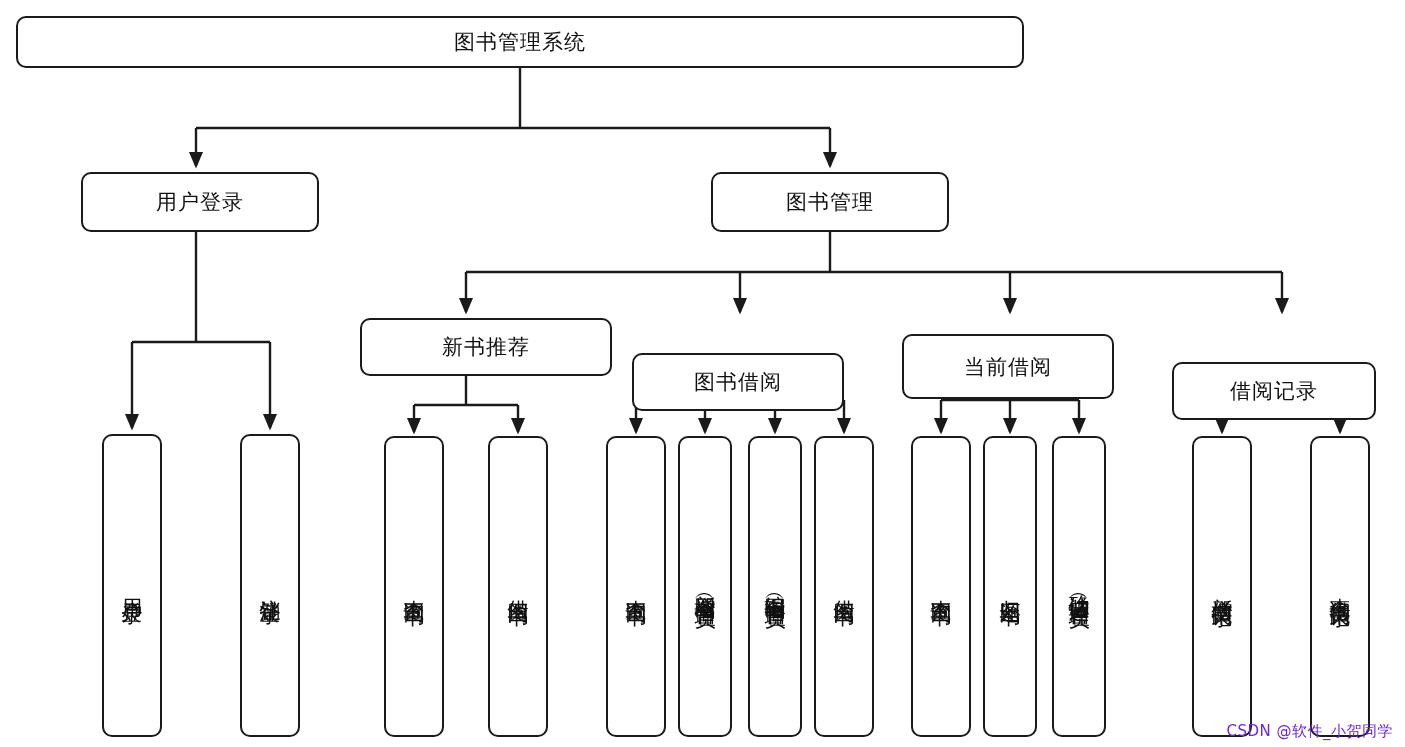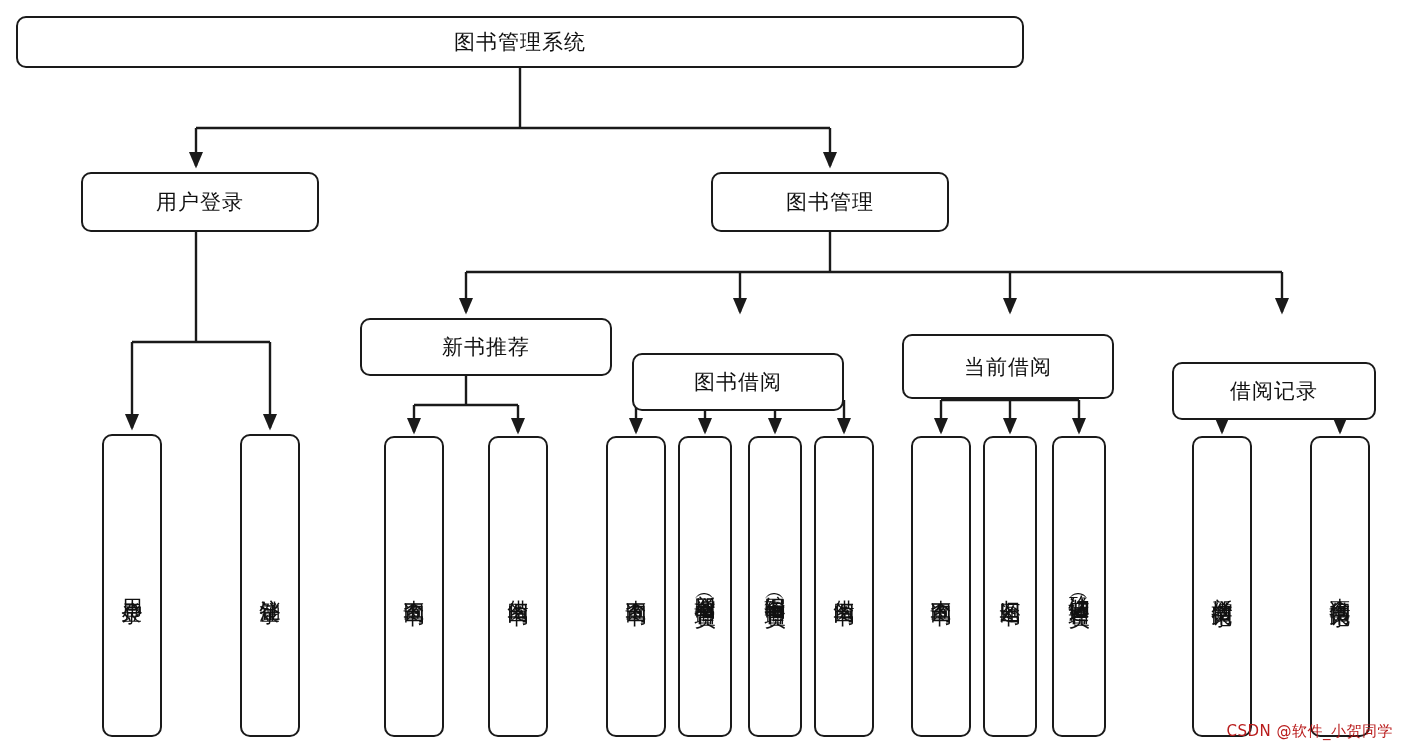--- a/index.html
+++ b/index.html
@@ -53,21 +53,21 @@
     writing-mode: vertical-rl;
     text-orientation: upright;
     display: block;
     max-height: 100%;
   }
   .watermark {
     position: absolute;
     right: 12px;
     bottom: 6px;
     font-size: 15px;
-    color: #b91c1c;
+    color: #6d28d9;
     letter-spacing: 0.5px;
     white-space: nowrap;
     margin-left: 24px;
   }
 </style>
 </head>
 <body>
 
 <div id="canvas">
 

